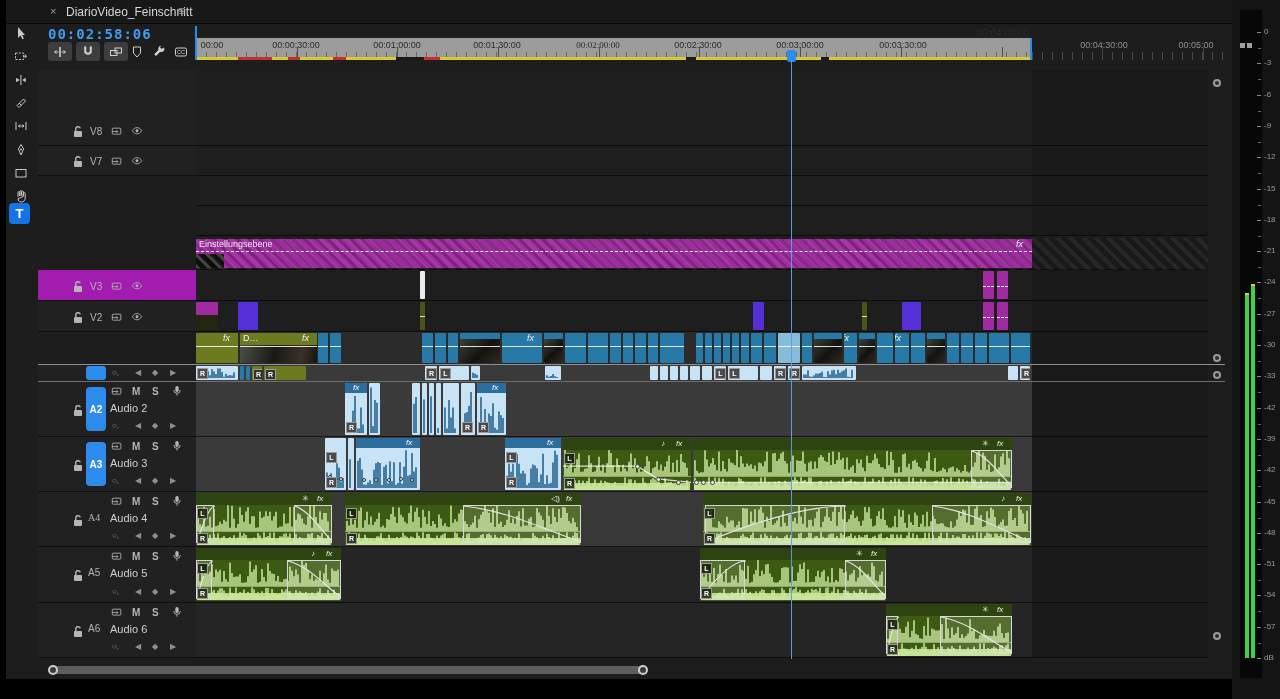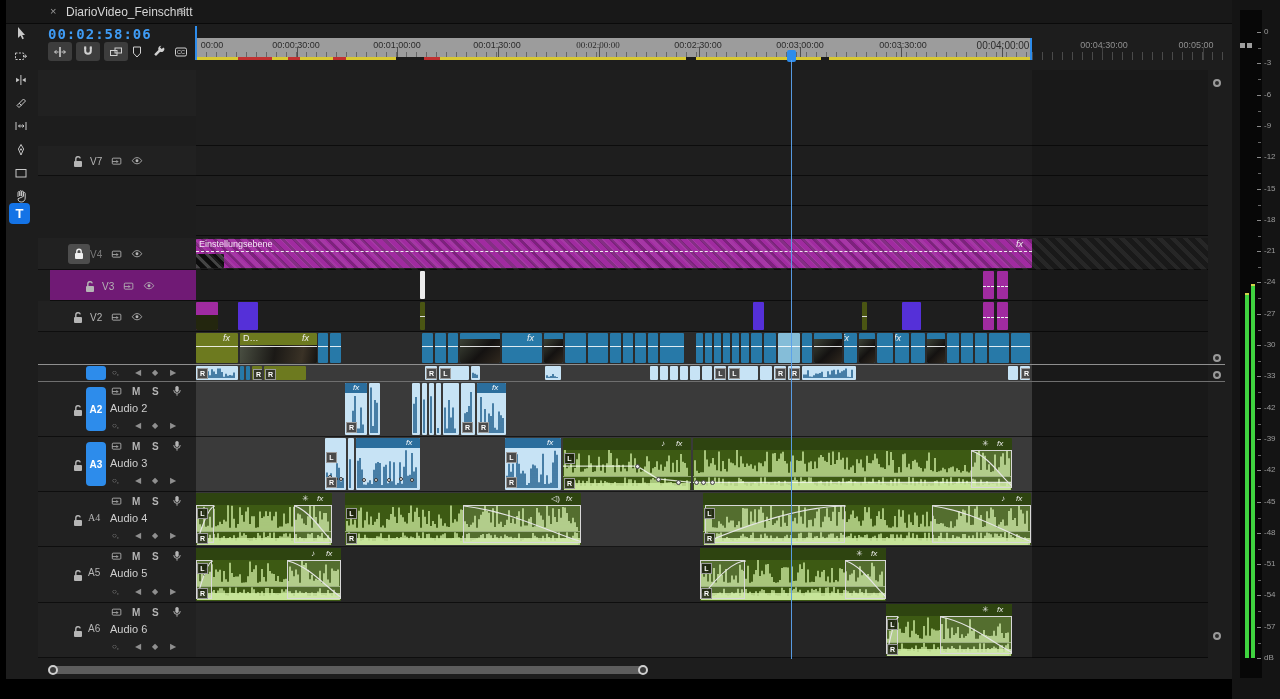--- a/index.html
+++ b/index.html
@@ -125,80 +125,79 @@
     <div style="position: absolute; box-sizing: border-box; left: 1032px; top: 52px; width: 193px; height: 8px; background: repeating-linear-gradient(90deg, rgb(74, 74, 74) 0px, rgb(74, 74, 74) 1px, transparent 1px, transparent 10px);"></div>
     <div style="position: absolute; box-sizing: border-box; left: 196px; top: 47px; width: 1029px; height: 13px; background: repeating-linear-gradient(90deg, rgba(70, 70, 70, 0.9) 0px, rgba(70, 70, 70, 0.9) 1px, transparent 1px, transparent 100.7px);"></div>
     <span style="position: absolute; left: 212px; top: 40px; font-size: 9px; transform: translateX(-50%); white-space: nowrap; color: rgb(43, 43, 43);">00:00</span>
     <span style="position: absolute; left: 296px; top: 40px; font-size: 9px; transform: translateX(-50%); white-space: nowrap; color: rgb(43, 43, 43);">00:00:30:00</span>
     <span style="position: absolute; left: 397px; top: 40px; font-size: 9px; transform: translateX(-50%); white-space: nowrap; color: rgb(43, 43, 43);">00:01:00:00</span>
     <span style="position: absolute; left: 497px; top: 40px; font-size: 9px; transform: translateX(-50%); white-space: nowrap; color: rgb(43, 43, 43);">00:01:30:00</span>
     <span style="position: absolute; left: 598px; top: 40px; font-size: 9px; transform: translateX(-50%); white-space: nowrap; color: rgb(43, 43, 43); font-family: Liberation Serif, serif;">00:02:00:00</span>
     <span style="position: absolute; left: 698px; top: 40px; font-size: 9px; transform: translateX(-50%); white-space: nowrap; color: rgb(43, 43, 43);">00:02:30:00</span>
     <span style="position: absolute; left: 800px; top: 40px; font-size: 9px; transform: translateX(-50%); white-space: nowrap; color: rgb(43, 43, 43);">00:03:00:00</span>
     <span style="position: absolute; left: 903px; top: 40px; font-size: 9px; transform: translateX(-50%); white-space: nowrap; color: rgb(43, 43, 43);">00:03:30:00</span>
-    <span style="position: absolute; left: 1003px; top: 40px; font-size: 10px; transform: translateX(-50%); white-space: nowrap; color: rgb(43, 43, 43);">00:04:00:00</span>
+    <span style="position: absolute; left: 1003px; top: 28px; font-size: 10px; transform: translateX(-50%); white-space: nowrap; color: rgb(43, 43, 43);">00:04:00:00</span>
     <span style="position: absolute; left: 1104px; top: 40px; font-size: 9px; transform: translateX(-50%); white-space: nowrap; color: rgb(143, 143, 143);">00:04:30:00</span>
     <span style="position: absolute; left: 1196px; top: 40px; font-size: 9px; transform: translateX(-50%); white-space: nowrap; color: rgb(143, 143, 143);">00:05:00</span>
     <div style="position: absolute; box-sizing: border-box; left: 196px; top: 57px; width: 834px; height: 3px; background: rgb(216, 200, 50);"></div>
     <div style="position: absolute; box-sizing: border-box; left: 238px; top: 57px; width: 34px; height: 3px; background: rgb(194, 48, 48);"></div>
     <div style="position: absolute; box-sizing: border-box; left: 288px; top: 57px; width: 12px; height: 3px; background: rgb(194, 48, 48);"></div>
     <div style="position: absolute; box-sizing: border-box; left: 333px; top: 57px; width: 13px; height: 3px; background: rgb(194, 48, 48);"></div>
     <div style="position: absolute; box-sizing: border-box; left: 424px; top: 57px; width: 16px; height: 3px; background: rgb(194, 48, 48);"></div>
     <div style="position: absolute; box-sizing: border-box; left: 396px; top: 57px; width: 28px; height: 3px; background: rgb(27, 27, 27);"></div>
     <div style="position: absolute; box-sizing: border-box; left: 686px; top: 57px; width: 10px; height: 3px; background: rgb(27, 27, 27);"></div>
     <div style="position: absolute; box-sizing: border-box; left: 821px; top: 57px; width: 8px; height: 3px; background: rgb(27, 27, 27);"></div>
     <div style="position: absolute; box-sizing: border-box; left: 195px; top: 26px; width: 2px; height: 34px; background: rgb(45, 140, 235);"></div>
     <div style="position: absolute; box-sizing: border-box; left: 1030px; top: 38px; width: 2px; height: 22px; background: rgb(45, 140, 235);"></div>
     <div style="position: absolute; box-sizing: border-box; left: 38px; top: 70px; width: 158px; height: 46px; background: rgb(33, 33, 33);"></div>
     <div style="position: absolute; box-sizing: border-box; left: 196px; top: 70px; width: 1012px; height: 46px; background: linear-gradient(90deg, rgb(30, 30, 30) 0px, rgb(30, 30, 30) 836px, rgb(25, 25, 25) 836px);"></div>
+    <div style="position: absolute; box-sizing: border-box; left: 38px; top: 116px; width: 158px; height: 30px; background: rgb(33, 33, 33); border-bottom: 1px solid rgb(14, 14, 14);">
+      <svg width="14" height="14" viewBox="0 0 14 14" style="position: absolute; left: 33px; top: 9px;">
+        <rect x="3" y="6" width="8" height="6" rx="1" fill="#b5b5b5"></rect>
+        <path d="M4.8 6V4.2a2.3 2.3 0 0 1 4.5-.8" fill="none" stroke="#b5b5b5" stroke-width="1.4"></path>
+      </svg>
+      <span style="position: absolute; left: 52px; top: 10px; font-size: 10px; color: rgb(181, 181, 181);">V8</span>
+      <svg width="14" height="12" viewBox="0 0 14 14" style="position: absolute; left: 72px; top: 10px;">
+        <rect x="1.5" y="2.5" width="10" height="7" rx="1" fill="none" stroke="#b5b5b5"></rect>
+        <path d="M1.5 6.5h6.5M8 6.5 6.5 5M8 6.5 6.5 8" stroke="#b5b5b5" fill="none"></path>
+      </svg>
+      <svg width="14" height="12" viewBox="0 0 14 14" style="position: absolute; left: 92px; top: 10px;">
+        <path d="M1.5 5.5C3 3 5 1.9 7 1.9s4 1.1 5.5 3.6C11 8 9 9.1 7 9.1S3 8 1.5 5.5z" fill="none" stroke="#b5b5b5"></path>
+        <circle cx="7" cy="5.5" r="1.7" fill="#b5b5b5"></circle>
+      </svg>
+    </div>
     <div style="position: absolute; box-sizing: border-box; left: 196px; top: 116px; width: 1012px; height: 30px; background: linear-gradient(90deg, rgb(30, 30, 30) 0px, rgb(30, 30, 30) 836px, rgb(25, 25, 25) 836px); border-bottom: 1px solid rgba(0, 0, 0, 0.6);"></div>
     <div style="position: absolute; box-sizing: border-box; left: 38px; top: 146px; width: 158px; height: 30px; background: rgb(33, 33, 33); border-bottom: 1px solid rgb(14, 14, 14);">
       <svg width="14" height="14" viewBox="0 0 14 14" style="position: absolute; left: 33px; top: 9px;">
         <rect x="3" y="6" width="8" height="6" rx="1" fill="#b5b5b5"></rect>
         <path d="M4.8 6V4.2a2.3 2.3 0 0 1 4.5-.8" fill="none" stroke="#b5b5b5" stroke-width="1.4"></path>
       </svg>
       <span style="position: absolute; left: 52px; top: 10px; font-size: 10px; color: rgb(181, 181, 181);">V7</span>
       <svg width="14" height="12" viewBox="0 0 14 14" style="position: absolute; left: 72px; top: 10px;">
         <rect x="1.5" y="2.5" width="10" height="7" rx="1" fill="none" stroke="#b5b5b5"></rect>
         <path d="M1.5 6.5h6.5M8 6.5 6.5 5M8 6.5 6.5 8" stroke="#b5b5b5" fill="none"></path>
       </svg>
       <svg width="14" height="12" viewBox="0 0 14 14" style="position: absolute; left: 92px; top: 10px;">
         <path d="M1.5 5.5C3 3 5 1.9 7 1.9s4 1.1 5.5 3.6C11 8 9 9.1 7 9.1S3 8 1.5 5.5z" fill="none" stroke="#b5b5b5"></path>
         <circle cx="7" cy="5.5" r="1.7" fill="#b5b5b5"></circle>
       </svg>
     </div>
     <div style="position: absolute; box-sizing: border-box; left: 196px; top: 146px; width: 1012px; height: 30px; background: linear-gradient(90deg, rgb(30, 30, 30) 0px, rgb(30, 30, 30) 836px, rgb(25, 25, 25) 836px); border-bottom: 1px solid rgba(0, 0, 0, 0.6);"></div>
     <div style="position: absolute; box-sizing: border-box; left: 196px; top: 176px; width: 1012px; height: 30px; background: linear-gradient(90deg, rgb(30, 30, 30) 0px, rgb(30, 30, 30) 836px, rgb(25, 25, 25) 836px); border-bottom: 1px solid rgba(0, 0, 0, 0.6);"></div>
     <div style="position: absolute; box-sizing: border-box; left: 196px; top: 206px; width: 1012px; height: 30px; background: linear-gradient(90deg, rgb(30, 30, 30) 0px, rgb(30, 30, 30) 836px, rgb(25, 25, 25) 836px); border-bottom: 1px solid rgba(0, 0, 0, 0.6);"></div>
-    <div style="position: absolute; box-sizing: border-box; left: 38px; top: 238px; width: 158px; height: 32px; background: rgb(33, 33, 33); border-bottom: 1px solid rgb(14, 14, 14);">
-      <div style="position: absolute; box-sizing: border-box; left: 30px; top: 6px; width: 22px; height: 20px; background: rgb(77, 77, 77); border-radius: 3px;"></div>
-      <svg width="14" height="14" viewBox="0 0 14 14" style="position: absolute; left: 34px; top: 9px;">
-        <rect x="3" y="6" width="8" height="6" rx="1" fill="#efefef"></rect>
-        <path d="M4.8 6V4.4a2.2 2.2 0 0 1 4.4 0V6" fill="none" stroke="#efefef" stroke-width="1.4"></path>
-      </svg>
-      <span style="position: absolute; left: 52px; top: 11px; font-size: 10px; color: rgb(122, 122, 122);">V4</span>
-      <svg width="14" height="12" viewBox="0 0 14 14" style="position: absolute; left: 72px; top: 11px;">
-        <rect x="1.5" y="2.5" width="10" height="7" rx="1" fill="none" stroke="#b5b5b5"></rect>
-        <path d="M1.5 6.5h6.5M8 6.5 6.5 5M8 6.5 6.5 8" stroke="#b5b5b5" fill="none"></path>
-      </svg>
-      <svg width="14" height="12" viewBox="0 0 14 14" style="position: absolute; left: 92px; top: 11px;">
-        <path d="M1.5 5.5C3 3 5 1.9 7 1.9s4 1.1 5.5 3.6C11 8 9 9.1 7 9.1S3 8 1.5 5.5z" fill="none" stroke="#b5b5b5"></path>
-        <circle cx="7" cy="5.5" r="1.7" fill="#b5b5b5"></circle>
-      </svg>
-    </div>
     <div style="position: absolute; box-sizing: border-box; left: 196px; top: 238px; width: 1012px; height: 32px; background: linear-gradient(90deg, rgb(27, 27, 27) 0px, rgb(27, 27, 27) 836px, rgb(25, 25, 25) 836px); border-bottom: 1px solid rgba(0, 0, 0, 0.6);">
       <div style="position: absolute; box-sizing: border-box; left: 0px; top: 0px; width: 1012px; height: 32px; background: repeating-linear-gradient(45deg, rgba(255, 255, 255, 0.06) 0px, rgba(255, 255, 255, 0.06) 4px, transparent 4px, transparent 9px); z-index: 1;"></div>
       <div class="clip" style="position: absolute; box-sizing: border-box; left: 0px; top: 1px; width: 836px; height: 29px; background: repeating-linear-gradient(45deg, rgba(0, 0, 0, 0.22) 0px, rgba(0, 0, 0, 0.22) 3px, transparent 3px, transparent 8px) rgb(160, 43, 160);">
         <div style="position: absolute; box-sizing: border-box; left: 0px; top: 12px; width: 836px; height: 1px; border-top: 1px dashed rgb(238, 238, 238);"></div>
         <span style="position: absolute; left: 3px; top: 0px; font-size: 9px; color: rgb(244, 228, 244);">Einstellungsebene</span>
         <span style="position: absolute; left: 820px; top: 0px; font-size: 9px; font-style: italic; color: rgb(240, 240, 240);">fx</span>
       </div>
       <div class="clip" style="position: absolute; box-sizing: border-box; left: 0px; top: 15.5px; width: 28px; height: 14.5px; background: repeating-linear-gradient(45deg, rgba(255, 255, 255, 0.18) 0px, rgba(255, 255, 255, 0.18) 3px, transparent 3px, transparent 8px) rgb(13, 13, 13);"></div>
     </div>
-    <div style="position: absolute; box-sizing: border-box; left: 50px; top: 270px; width: 158px; height: 31px; background: #701a75; border-bottom: 1px solid rgb(14, 14, 14);">
+    <div style="position: absolute; box-sizing: border-box; left: 38px; top: 270px; width: 158px; height: 31px; background: #a21caf; border-bottom: 1px solid rgb(14, 14, 14);">
       <svg width="14" height="14" viewBox="0 0 14 14" style="position: absolute; left: 33px; top: 9.5px;">
         <rect x="3" y="6" width="8" height="6" rx="1" fill="#b5b5b5"></rect>
         <path d="M4.8 6V4.2a2.3 2.3 0 0 1 4.5-.8" fill="none" stroke="#b5b5b5" stroke-width="1.4"></path>
       </svg>
       <span style="position: absolute; left: 52px; top: 10.5px; font-size: 10px; color: rgb(181, 181, 181);">V3</span>
       <svg width="14" height="12" viewBox="0 0 14 14" style="position: absolute; left: 72px; top: 10.5px;">
         <rect x="1.5" y="2.5" width="10" height="7" rx="1" fill="none" stroke="#b5b5b5"></rect>
         <path d="M1.5 6.5h6.5M8 6.5 6.5 5M8 6.5 6.5 8" stroke="#b5b5b5" fill="none"></path>
       </svg>
       <svg width="14" height="12" viewBox="0 0 14 14" style="position: absolute; left: 92px; top: 10.5px;">

